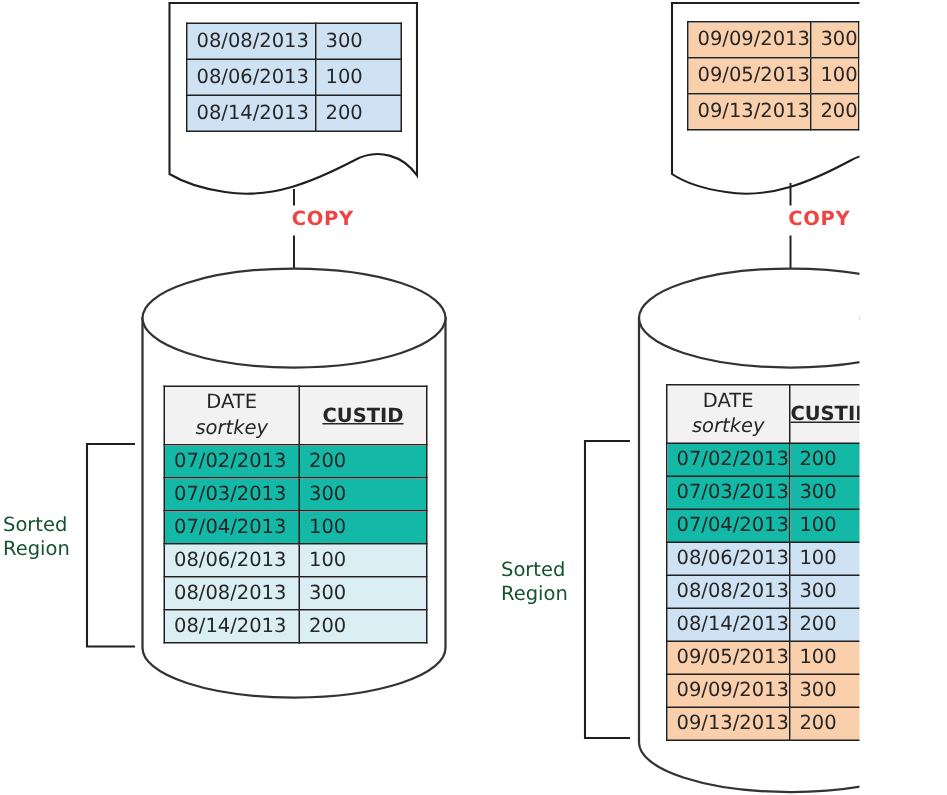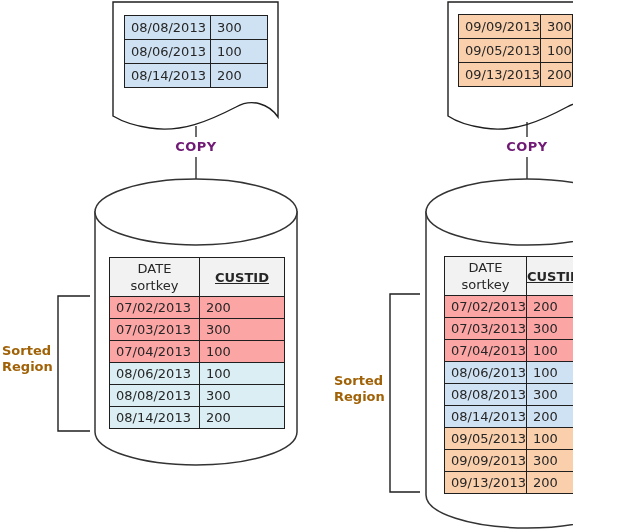--- a/index.html
+++ b/index.html
@@ -10,32 +10,32 @@
   table{position:absolute;border-collapse:collapse;table-layout:fixed;}
   td,th{border:1px solid #1f1f1f;font-size:13px;color:#262626;
         padding:0 0 0 6px;text-align:left;white-space:nowrap;overflow:hidden;}
 
   
   .doc-table td{height:23px;}
   .doc-table.blue td{background:#cfe2f3;}
   .doc-table.orange td{background:#f9cfac;}
 
   
-  .db-table td{height:21px;background:#fca5a5;}
+  .db-table td{height:21px;background:#14b8a6;}
   .db-table th{background:#f2f2f2;text-align:center;padding:2px 0;vertical-align:middle;}
   .h-title{font-weight:normal;font-size:13px;line-height:17px;}
-  .h-sub{font-weight:normal;font-size:13px;line-height:17px;}
+  .h-sub{font-weight:normal;font-size:13px;line-height:17px;font-style:italic;}
   .th-custid{font-weight:bold;text-decoration:underline;}
   tr.hl-pale-cyan td{background:#daeef3;}
   tr.hl-blue td{background:#cfe2f3;}
   tr.hl-orange td{background:#f9cfac;}
 
-  .copy-label{position:absolute;width:80px;text-align:center;font-weight:bold;
-              font-size:13px;letter-spacing:.5px;color:#701a75;}
-  .sorted-label{position:absolute;font-weight:bold;font-size:13px;line-height:16px;color:#a16207;}
+  .copy-label{position:absolute;width:80px;text-align:right;font-weight:bold;
+              font-size:13px;letter-spacing:.5px;color:#ef4444;}
+  .sorted-label{position:absolute;font-weight:normal;font-size:13px;line-height:16px;color:#14532d;}
 </style>
 </head>
 <body>
 
 <div class="canvas">
 
   <svg class="shapes" width="631" height="530" viewBox="0 0 631 530">
 
     <path d="M113,2 H278 V117 C269,104 252,98 236,107 C209,121 181,133 150,128 C136,126 123,122 113,116 Z" fill="#ffffff" stroke="#1f1f1f" stroke-width="1.4"></path>
 

